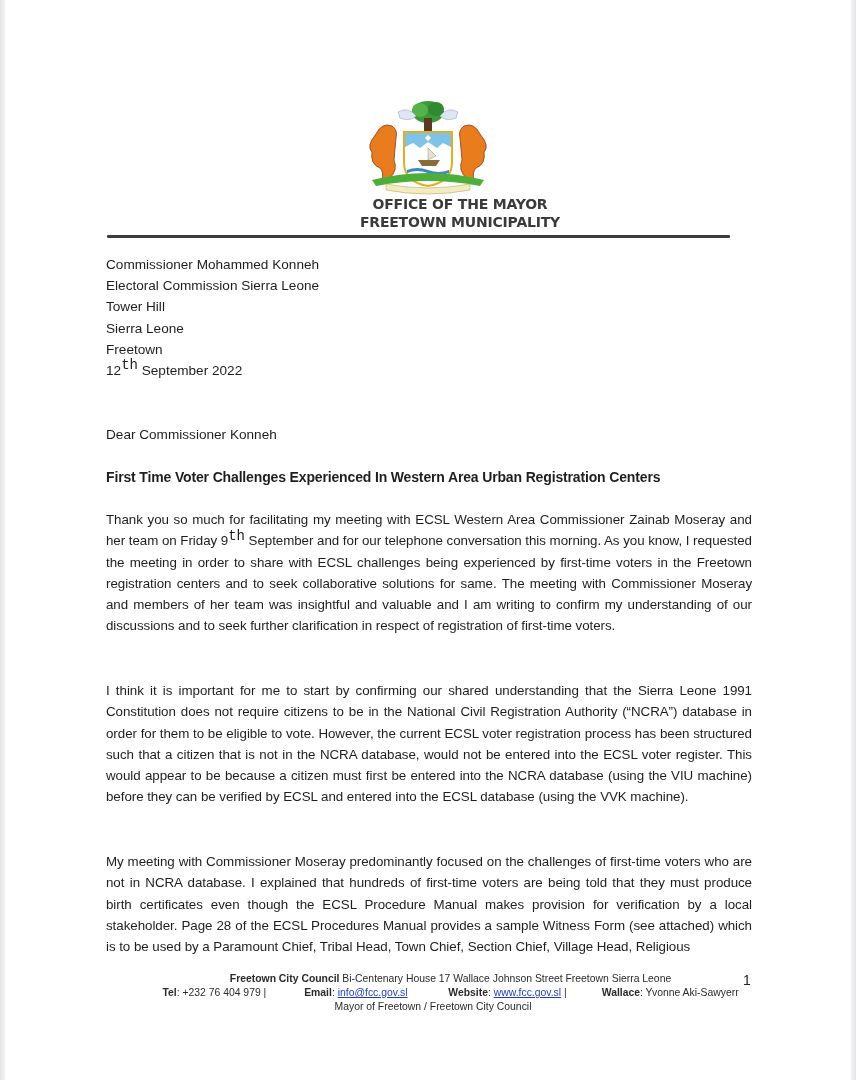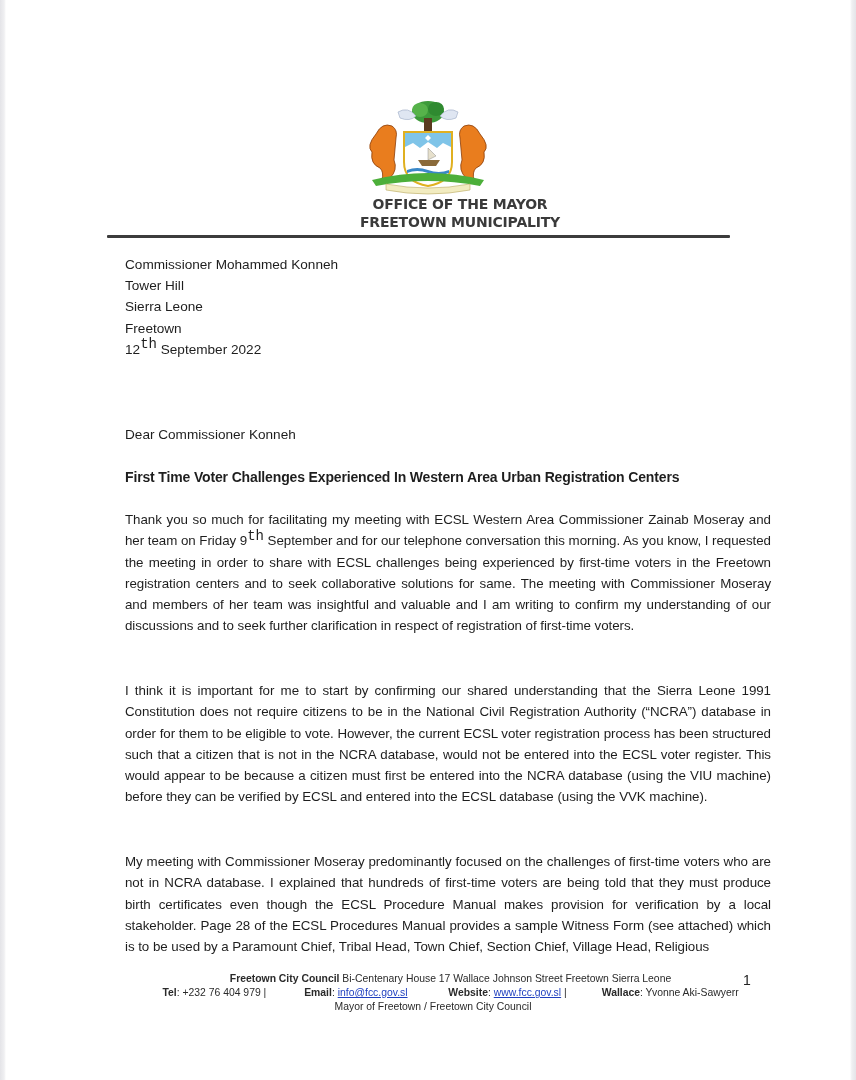--- a/index.html
+++ b/index.html
@@ -18,21 +18,21 @@
   .crest { width: 140px; height: 98px; margin: 0 auto; display: block; }
   .office-title { position: absolute; left: 0; width: 856px; text-align: center;
     font-family: "DejaVu Sans", sans-serif; font-weight: bold; color: #3a3a3a;
     font-size: 14px; letter-spacing: -0.2px; margin-left: 32px; }
   .office-title.l1 { top: 196px; }
   .office-title.l2 { top: 214px; }
   .divider { position: absolute; left: 107px; top: 235px; width: 623px; height: 3px;
     background: #3c3c3c; border-radius: 1px; }
 
   .doc { position: absolute; left: 106px; width: 646px; color: #1e1e1e;
-    font-family: "Liberation Sans", sans-serif; font-size: 13.6px; margin-left: 19px; }
+    font-family: "Liberation Sans", sans-serif; font-size: 13.6px; }
   .addr-line { height: 21.2px; line-height: 21.2px; white-space: nowrap; }
   .address { top: 254px; }
   .salutation { top: 424px; line-height: 21px; }
   .subject { top: 467px; font-weight: bold; line-height: 21px; font-size: 14px; letter-spacing: -0.15px; }
   .para { text-align: justify; line-height: 21.3px; font-size: 13.35px; letter-spacing: -0.05px; }
   .p1 { top: 509px; }
   .p2 { top: 680px; }
   .p3 { top: 851px; }
   sup { font-size: 14px; line-height: 0; vertical-align: super; font-family: Liberation Mono, monospace; }
 
@@ -73,20 +73,21 @@
     <path d="M14 82 q56 -14 112 0 l-4 6 q-52 -10 -104 0z" fill="#4caf3a"></path>
     <path d="M28 86 q42 8 84 0 l0 6 q-42 8 -84 0z" fill="#f2ecc0" stroke="#b9a860" stroke-width="0.6"></path>
   </svg>
 </div>
 <div class="office-title l1">OFFICE OF THE MAYOR</div>
 <div class="office-title l2">FREETOWN MUNICIPALITY</div>
 <div class="divider"></div>
 
 <div class="doc address">
   <div class="addr-line">Commissioner Mohammed Konneh</div>
+  <div class="addr-line">Electoral Commission Sierra Leone</div>
   <div class="addr-line">Tower Hill</div>
   <div class="addr-line">Sierra Leone</div>
   <div class="addr-line">Freetown</div>
   <div class="addr-line"><span>12</span><sup>th</sup><span> September 2022</span></div>
 </div>
 
 <div class="doc salutation">Dear Commissioner Konneh</div>
 <div class="doc subject">First Time Voter Challenges Experienced In Western Area Urban Registration Centers</div>
 
 <div class="doc para p1"><span>Thank you so much for facilitating my meeting with ECSL Western Area Commissioner Zainab Moseray and her team on Friday 9</span><sup>th</sup><span> September and for our telephone conversation this morning. As you know, I requested the meeting in order to share with ECSL challenges being experienced by first-time voters in the Freetown registration centers and to seek collaborative solutions for same. The meeting with Commissioner Moseray and members of her team was insightful and valuable and I am writing to confirm my understanding of our discussions and to seek further clarification in respect of registration of first-time voters.</span></div>

